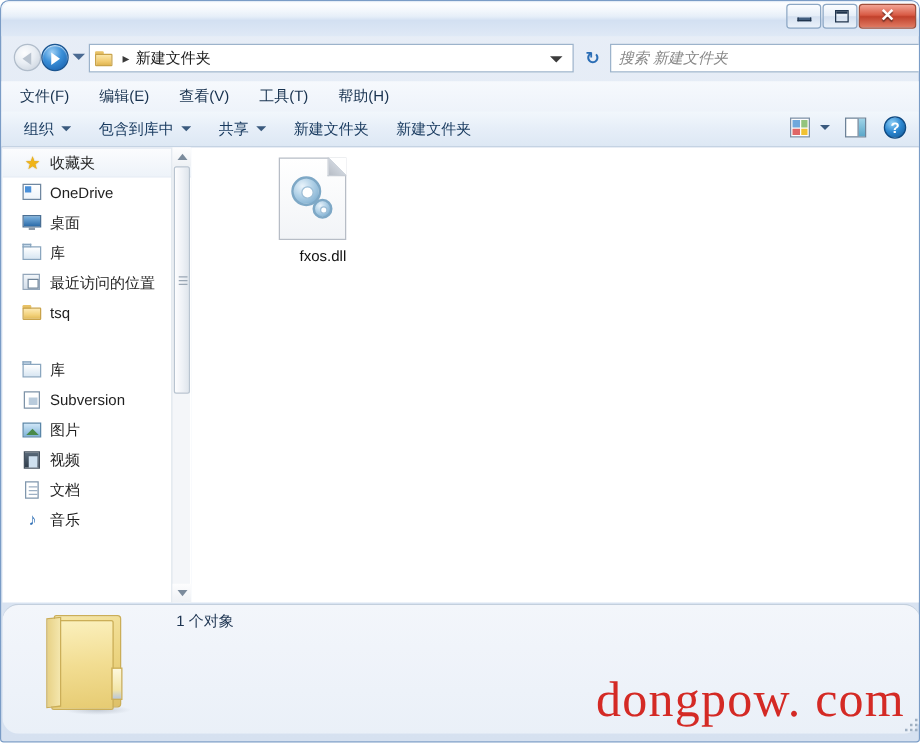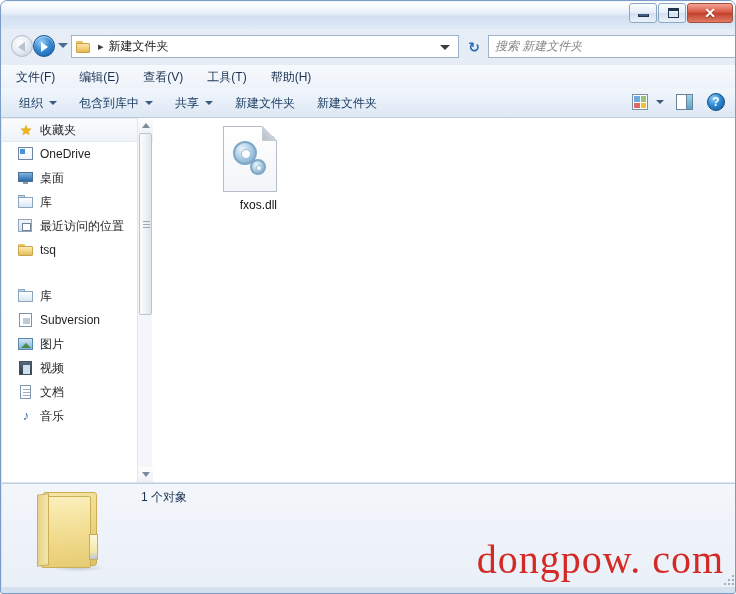--- a/index.html
+++ b/index.html
@@ -384,20 +384,21 @@
     border-radius:50%; background:#ffffff; border:1px solid #9dbed6;
   }
   #filelabel {
     margin-top: 6px; font-size: 12px; color: #111111; text-align:center;
   }
   
   #detailspane {
     position: absolute; left: 1px; top: 482px; width: 734px; height: 104px;
     background: linear-gradient(180deg,#f3f6fb 0%, #eaf0f8 100%);
     border-top: 1px solid #c3cfdd;
+    border-radius: 13px;
   }
   #bigfolder {
     position: absolute; left: 27px; top: 4px; width: 78px; height: 86px;
   }
   #bigfolder .back {
     position:absolute; left: 14px; top: 4px; width: 54px; height: 74px;
     background: linear-gradient(160deg,#f6e7a8 0%, #ecd480 55%, #ddc069 100%);
     border: 1px solid #cbae58;
     border-radius: 2px 3px 3px 2px;
   }

